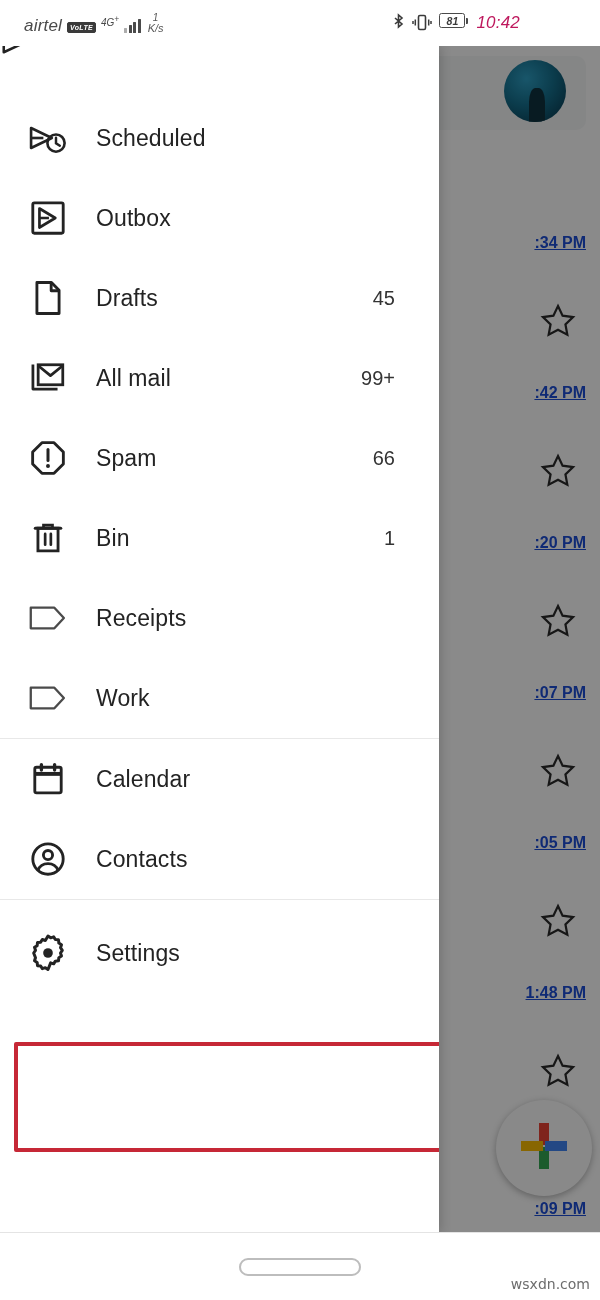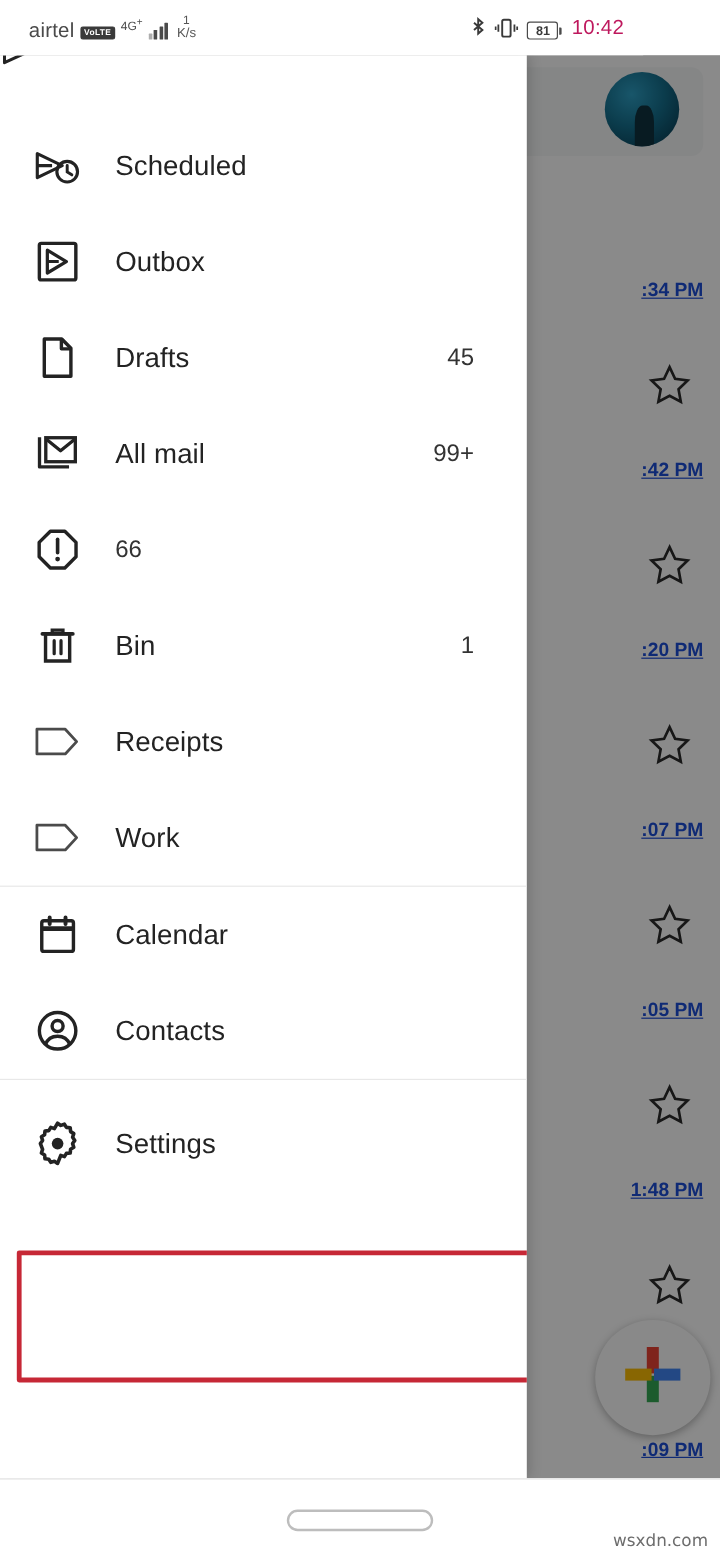--- a/index.html
+++ b/index.html
@@ -9,40 +9,41 @@
     background:#ffffff;
     position:relative;
     overflow:hidden;
   }
   
   .statusbar{
     position:absolute; top:0; left:0; width:536px; height:46px;
     background:#ffffff; z-index:40;
     display:flex; align-items:center; justify-content:space-between;
     padding:0 16px 0 24px;
+    font-style:italic;
   }
   .sb-left{ display:flex; align-items:flex-end; gap:5px; }
   .sb-carrier{ font-size:17px; color:#4a4a4a; letter-spacing:.2px; line-height:1; }
   .volte{
     font-size:7px; font-weight:bold; color:#ffffff; background:#3a3a3a;
     border:1.5px solid #3a3a3a; border-radius:2px; padding:1px 2px;
     letter-spacing:.3px; line-height:1; margin-bottom:1px;
   }
   .sb-4g{ font-size:10px; color:#4a4a4a; line-height:1; margin-bottom:5px; }
   .bars{ display:flex; align-items:flex-end; gap:1.5px; height:15px; margin-bottom:1px;}
   .bars i{ display:block; width:3px; background:#4a4a4a; border-radius:.5px;}
   .bars i:nth-child(1){height:5px;opacity:.45}
   .bars i:nth-child(2){height:8px;}
   .bars i:nth-child(3){height:11px;}
   .bars i:nth-child(4){height:14px;}
   .kbs{ display:flex; flex-direction:column; align-items:center; line-height:1;
         font-size:9px; color:#555; margin-left:2px; }
   .kbs span:first-child{ font-size:10px; }
   .kbs span:last-child{ font-size:11px; }
-  .sb-right{ display:flex; align-items:flex-end; gap:7px; }
+  .sb-right{ display:flex; align-items:flex-start; gap:7px; }
   .sb-right svg{ display:block; }
   .batt{
     border:1.6px solid #4a4a4a; border-radius:2.5px; height:15px; min-width:26px;
     font-size:10.5px; color:#3a3a3a; display:flex; align-items:center;
     justify-content:center; padding:0 2px; position:relative; font-weight:600;
   }
   .batt::after{
     content:""; position:absolute; right:-4px; top:4px; width:2.5px; height:6px;
     background:#4a4a4a; border-radius:0 1px 1px 0;
   }
@@ -319,20 +320,21 @@
   </div>
 
   <div class="row">
     <span class="ico">
       <svg width="38" height="38" viewBox="0 0 24 24">
         <path d="M8.2 2.3h7.6l5.9 5.9v7.6l-5.9 5.9H8.2l-5.9-5.9V8.2z" fill="none" stroke="#232323" stroke-width="1.8" stroke-linejoin="round"></path>
         <path d="M12 6.6v7" stroke="#232323" stroke-width="1.9" stroke-linecap="round"></path>
         <circle cx="12" cy="17" r="1.25" fill="#232323"></circle>
       </svg>
     </span>
+    <span class="label">Spam</span>
     <span class="count">66</span>
   </div>
 
   <div class="row">
     <span class="ico">
       <svg width="36" height="36" viewBox="0 0 24 24">
         <path d="M3.5 5.5h17" stroke="#232323" stroke-width="2" stroke-linecap="round"></path>
         <path d="M9 5.5V3.4h6v2.1" fill="none" stroke="#232323" stroke-width="1.8"></path>
         <path d="M5.3 5.5h13.4v15.1H5.3z" fill="none" stroke="#232323" stroke-width="1.9"></path>
         <path d="M10.1 9.3v7.2M13.9 9.3v7.2" stroke="#232323" stroke-width="1.8" stroke-linecap="round"></path>

